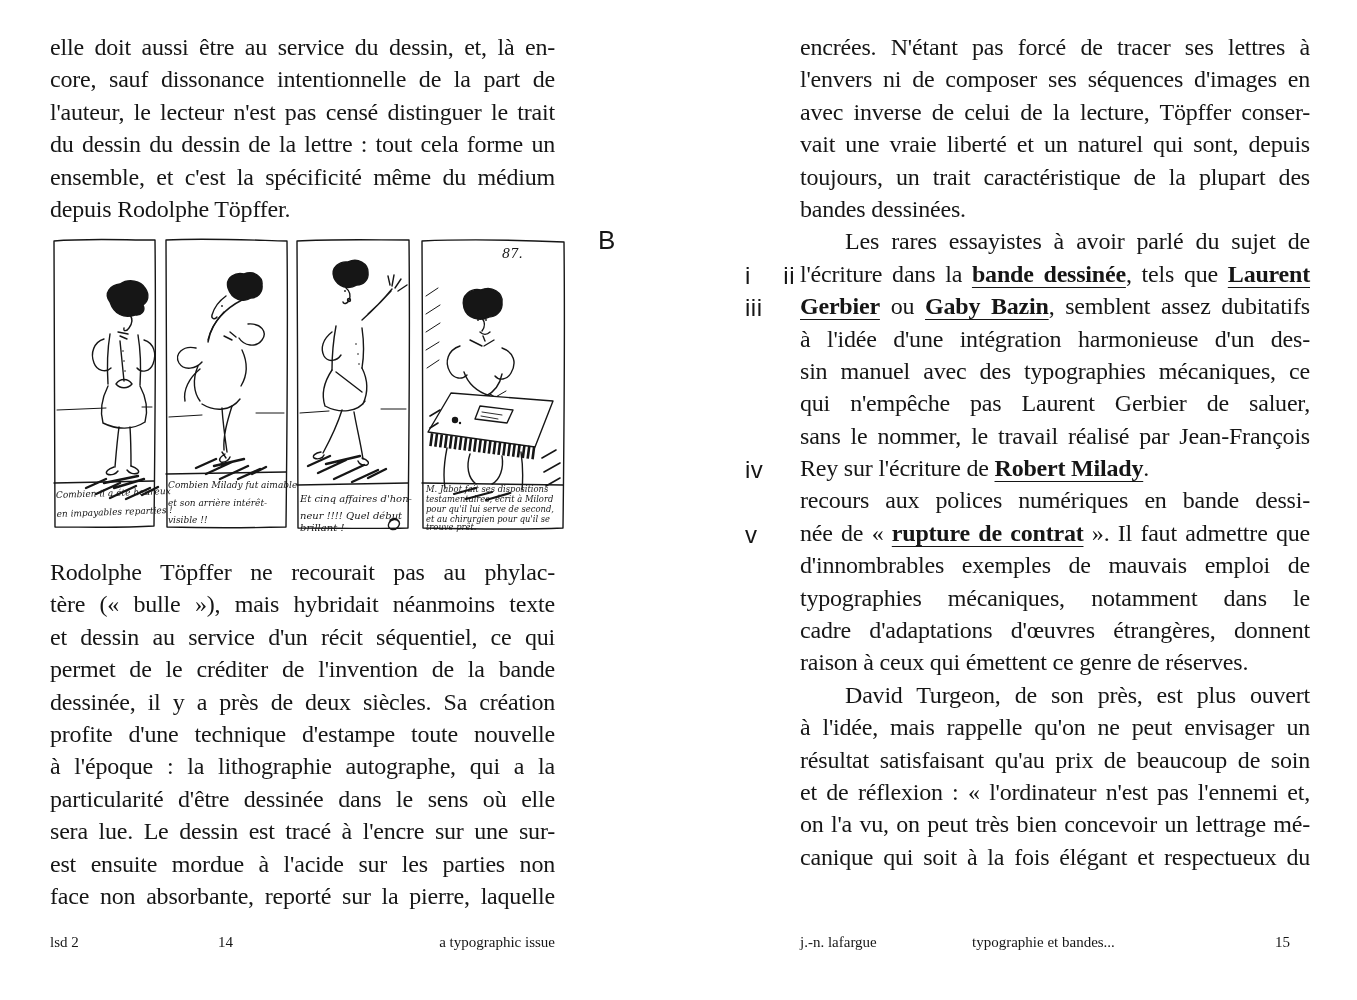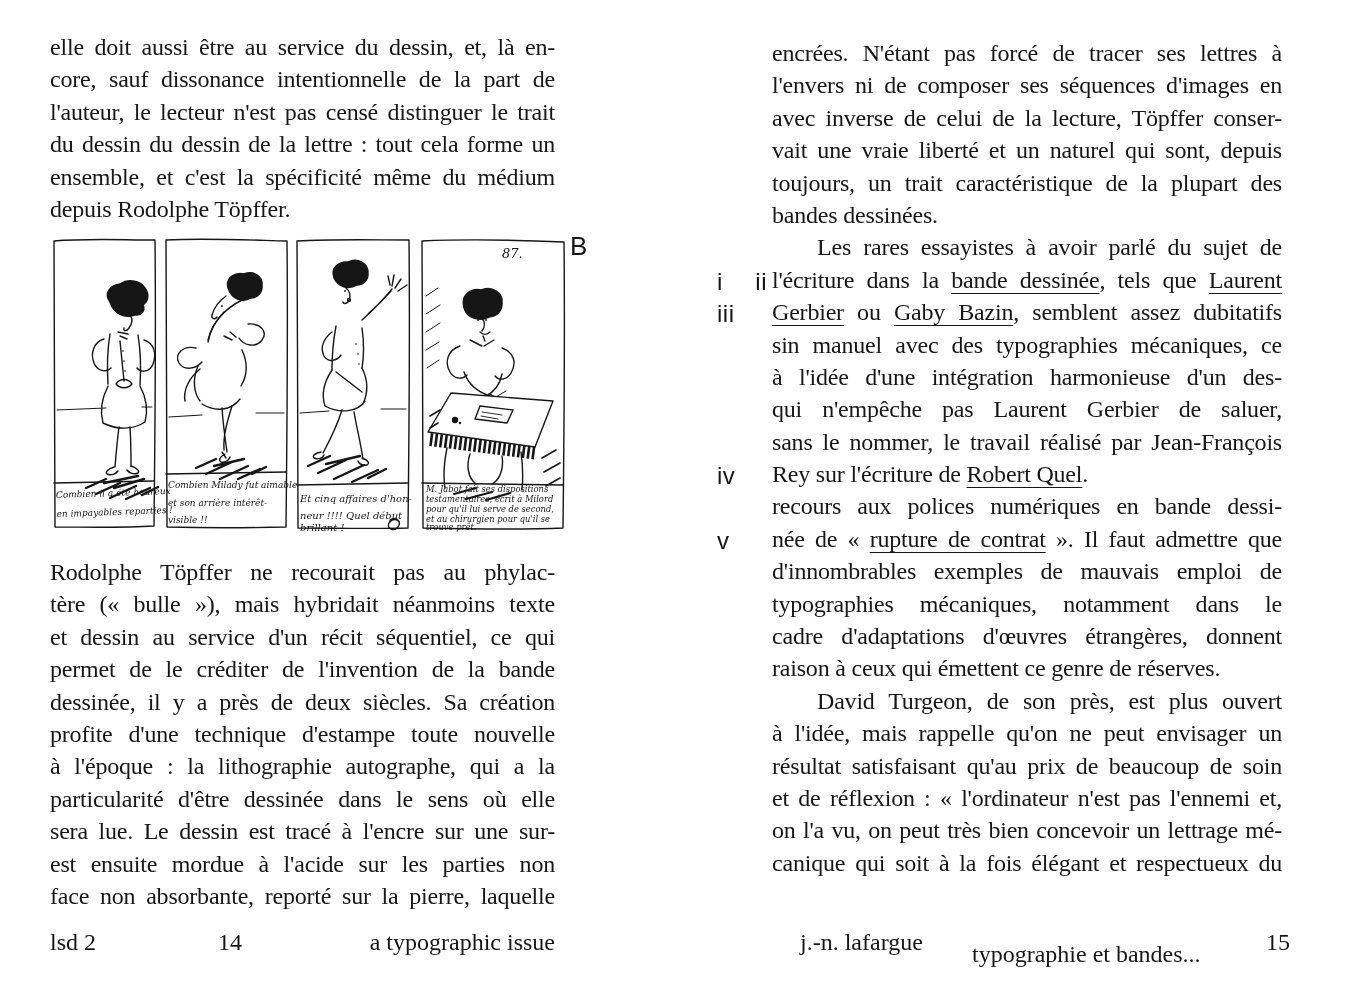--- a/index.html
+++ b/index.html
@@ -4,42 +4,42 @@
 <style>
   html,body{margin:0;padding:0;}
   body{
     width:1357px;height:1000px;position:relative;background:#ffffff;
     font-family:"Liberation Serif","DejaVu Serif",serif;color:#161616;
     overflow:hidden;
   }
   .textcol{position:absolute;}
   #left-para-1{left:50px;top:31px;width:505px;}
   #left-para-2{left:50px;top:556px;width:505px;}
-  #right-col{left:772px;top:31px;width:510px;margin-top:6px;}
+  #right-col{left:800px;top:31px;width:510px;}
   .bline{
     position:relative;height:32.4px;line-height:32.4px;font-size:24px;
     text-align:justify;text-align-last:justify;letter-spacing:-0.2px;
   }
   .bline.pend{text-align-last:left;}
   .bline.ind{text-indent:45px;}
-  .u{text-decoration:underline;text-underline-offset:5px;text-decoration-thickness:1px;}
+  .u{text-decoration:underline;text-underline-offset:5px;text-decoration-thickness:1px;font-weight:bold;}
   .marker{
     position:absolute;left:-55px;top:3px;width:50px;
     font-family:"Liberation Sans","DejaVu Sans",sans-serif;
     font-size:24px;letter-spacing:0.5px;text-align:left;text-indent:0;
     line-height:30px;
   }
   .marker.outer{left:-202px;font-size:26px;top:0;}
-  .footer{position:absolute;top:925px;height:34px;font-size:24px;line-height:34px;}
+  .footer{position:absolute;top:925px;height:34px;font-size:15px;line-height:34px;}
   #left-footer{left:50px;width:505px;}
   #right-footer{left:800px;width:510px;}
   .f-left{position:absolute;left:0;top:0;}
   .f-mid-l{position:absolute;left:168px;top:0;text-align:center;}
   .f-right{position:absolute;right:0;top:0;margin-left:20px;}
-  .f-mid-r{position:absolute;left:172px;top:12px;text-align:center;}
+  .f-mid-r{position:absolute;left:172px;top:0;text-align:center;}
   .f-right-r{position:absolute;right:20px;top:0;}
   #comic{position:absolute;left:50px;top:236px;width:518px;height:296px;}
   .capt{font-family:"DejaVu Serif",serif;font-style:italic;}
 </style>
 </head>
 <body>
 
 <div class="textcol" id="left-para-1">
     <div class="bline"><span>elle doit aussi être au service du dessin, et, là en-</span></div>
     <div class="bline"><span>core, sauf dissonance intentionnelle de la part de</span></div>
@@ -189,25 +189,25 @@
 <div class="textcol" id="right-col">
     <div class="bline"><span>encrées. N'étant pas forcé de tracer ses lettres à</span></div>
     <div class="bline"><span>l'envers ni de composer ses séquences d'images en</span></div>
     <div class="bline"><span>avec inverse de celui de la lecture, Töpffer conser-</span></div>
     <div class="bline"><span>vait une vraie liberté et un naturel qui sont, depuis</span></div>
     <div class="bline"><span>toujours, un trait caractéristique de la plupart des</span></div>
     <div class="bline pend"><span>bandes dessinées.</span></div>
     <div class="bline ind"><span>Les rares essayistes à avoir parlé du sujet de</span><span class="marker outer">B</span></div>
     <div class="bline"><span>l'écriture dans la </span><span class="u">bande dessinée</span><span>, tels que </span><span class="u">Laurent</span><span class="marker">i ii</span></div>
     <div class="bline"><span class="u">Gerbier</span><span> ou </span><span class="u">Gaby Bazin</span><span>, semblent assez dubitatifs</span><span class="marker">iii</span></div>
+    <div class="bline"><span>à l'idée d'une intégration harmonieuse d'un des-</span></div>
     <div class="bline"><span>sin manuel avec des typographies mécaniques, ce</span></div>
-    <div class="bline"><span>à l'idée d'une intégration harmonieuse d'un des-</span></div>
     <div class="bline"><span>qui n'empêche pas Laurent Gerbier de saluer,</span></div>
     <div class="bline"><span>sans le nommer, le travail réalisé par Jean-François</span></div>
-    <div class="bline pend"><span>Rey sur l'écriture de </span><span class="u">Robert Quel</span><span>.</span><span class="marker">iv</span></div>
+    <div class="bline pend"><span>Rey sur l'écriture de </span><span class="u">Robert Milady</span><span>.</span><span class="marker">iv</span></div>
     <div class="bline"><span>recours aux polices numériques en bande dessi-</span></div>
     <div class="bline"><span>née de « </span><span class="u">rupture de contrat</span><span> ». Il faut admettre que</span><span class="marker">v</span></div>
     <div class="bline"><span>d'innombrables exemples de mauvais emploi de</span></div>
     <div class="bline"><span>typographies mécaniques, notamment dans le</span></div>
     <div class="bline"><span>cadre d'adaptations d'œuvres étrangères, donnent</span></div>
     <div class="bline pend"><span>raison à ceux qui émettent ce genre de réserves.</span></div>
     <div class="bline ind"><span>David Turgeon, de son près, est plus ouvert</span></div>
     <div class="bline"><span>à l'idée, mais rappelle qu'on ne peut envisager un</span></div>
     <div class="bline"><span>résultat satisfaisant qu'au prix de beaucoup de soin</span></div>
     <div class="bline"><span>et de réflexion : « l'ordinateur n'est pas l'ennemi et,</span></div>

